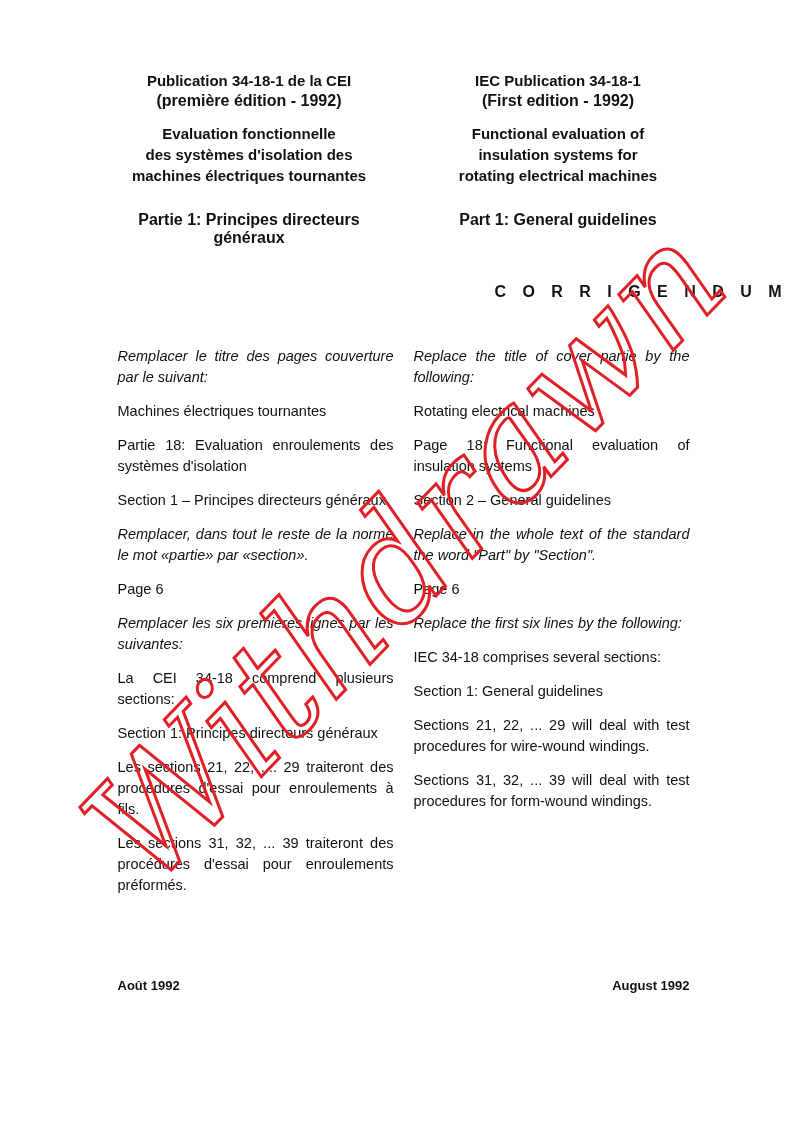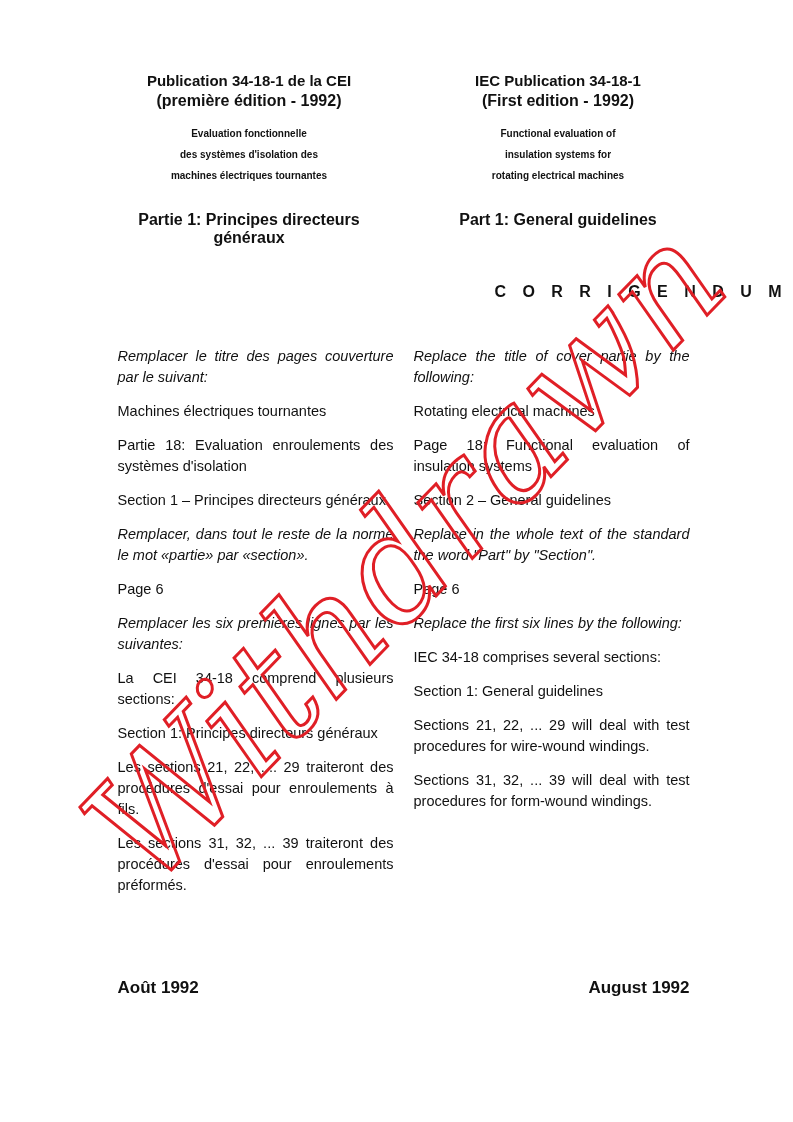--- a/index.html
+++ b/index.html
@@ -13,40 +13,40 @@
     margin:0 auto;
   }
   
   .header{
     position:absolute;top:72px;left:112px;right:98px;
     display:grid;grid-template-columns:1fr 1fr;column-gap:46px;
   }
   .head-col{text-align:center;}
   .head-title{font-weight:bold;font-size:15px;line-height:1.15;}
   .head-edition{font-weight:bold;font-size:16px;margin-top:3px;}
-  .head-subtitle{font-weight:bold;font-size:10px;line-height:21px;margin-top:13px;white-space:pre-line;}
+  .head-subtitle{font-weight:bold;font-size:15px;line-height:21px;margin-top:13px;white-space:pre-line;}
   .head-part{font-weight:bold;font-size:16px;margin-top:25px;}
   
   .corrigendum{
     position:absolute;top:283px;left:0;width:100%;
     text-align:right;font-weight:bold;font-size:16px;letter-spacing:6px;
   }
   
   .body{
     position:absolute;top:346px;left:112px;right:98px;
     display:grid;grid-template-columns:1fr 1fr;column-gap:46px;
     font-size:14.5px;line-height:21px;gap:20px;
   }
   .body p{margin:0 0 13px 0;text-align:justify;}
   .body p.italic{font-style:italic;}
   
   .footer{
     position:absolute;top:978px;left:112px;right:98px;
     display:flex;justify-content:space-between;
-    font-weight:bold;font-size:17px;
+    font-weight:bold;font-size:13px;
   }
   
   .watermark{
     position:absolute;top:0;left:0;width:793px;height:1122px;
     pointer-events:none;
   }
 </style>
 </head>
 <body>
 

